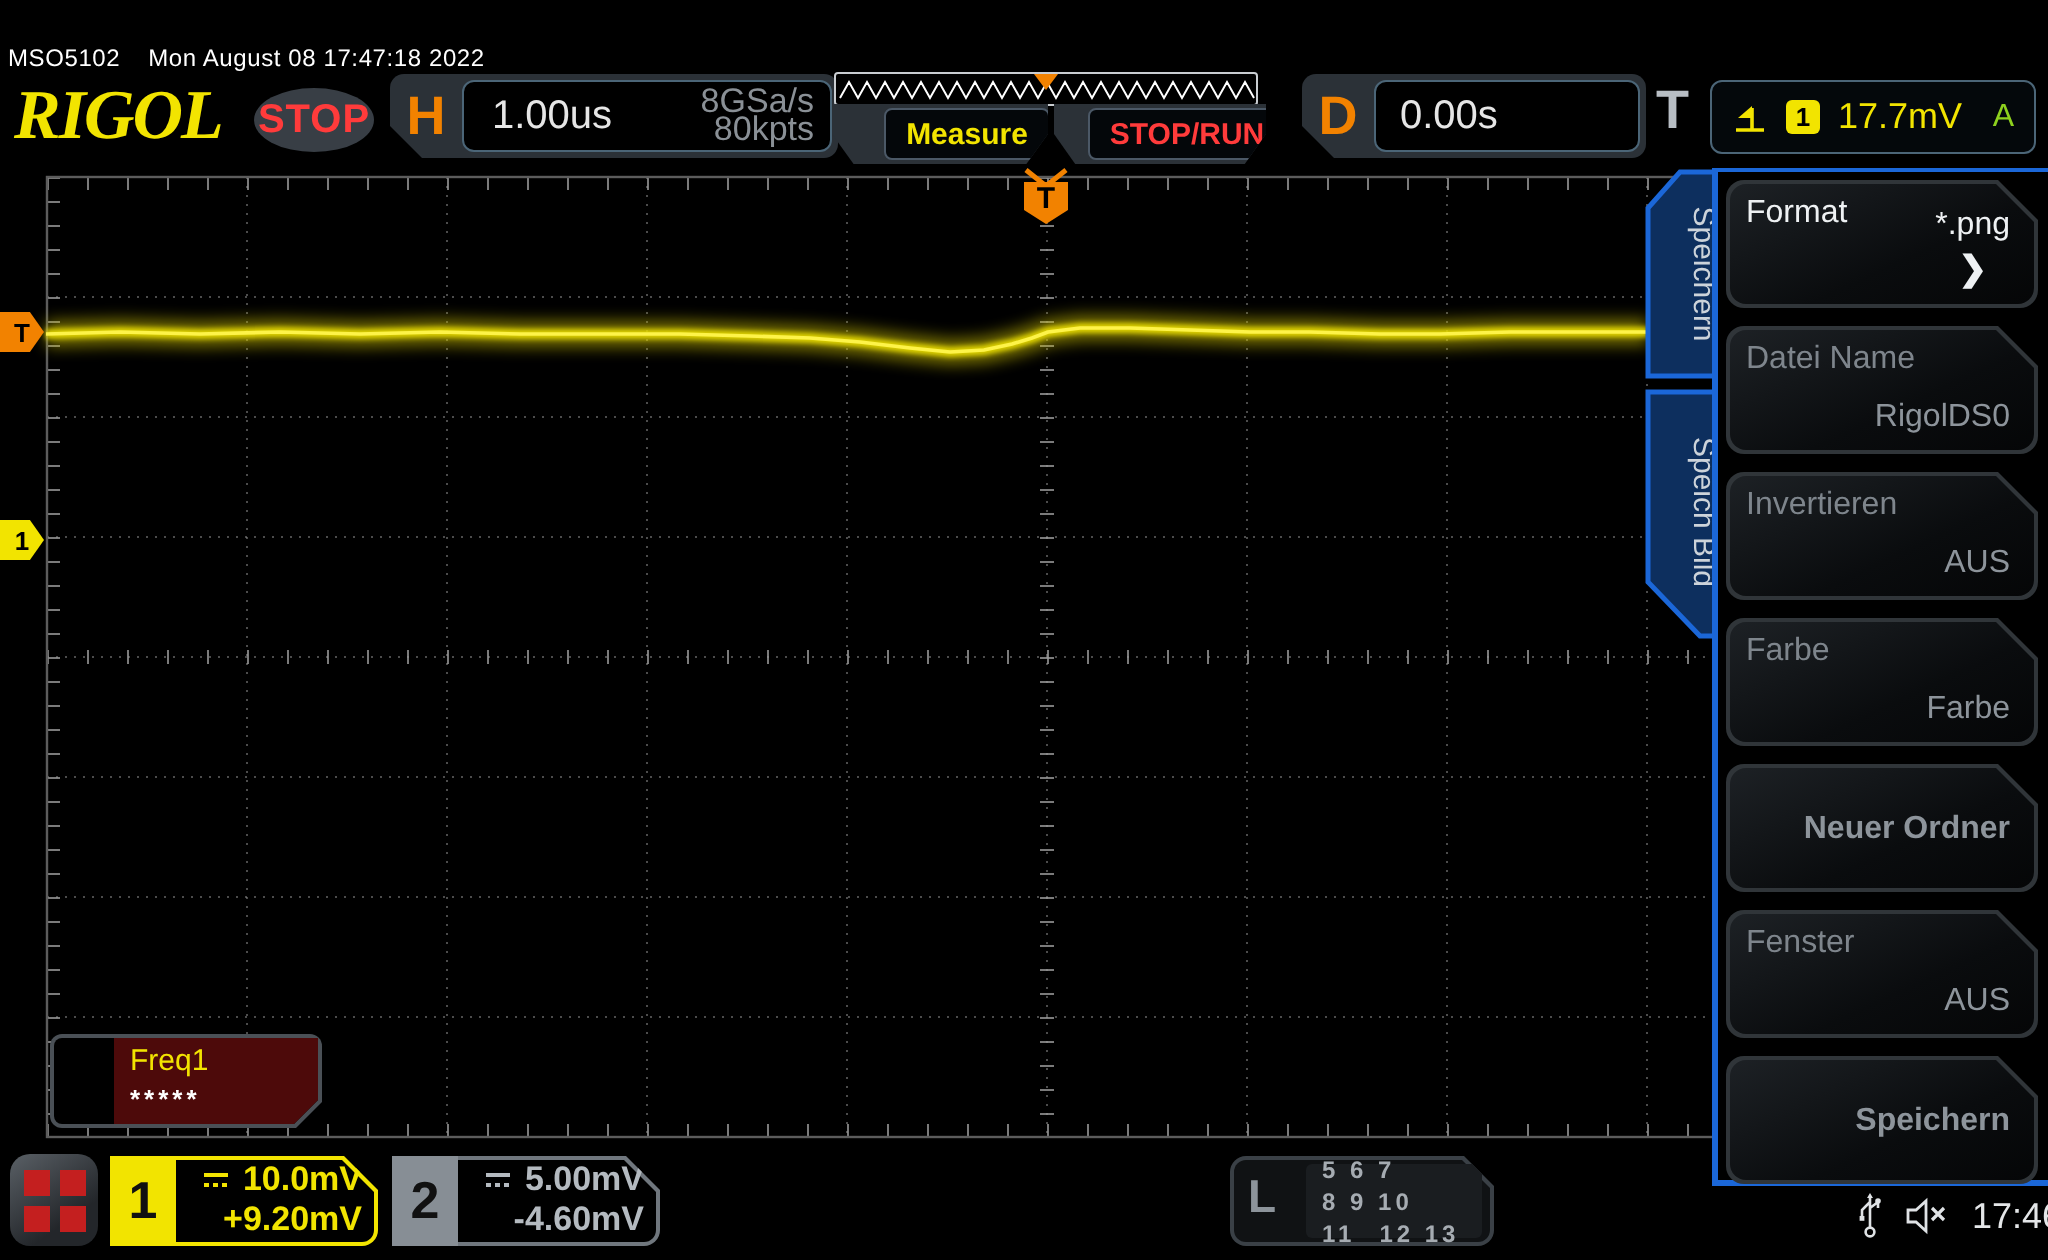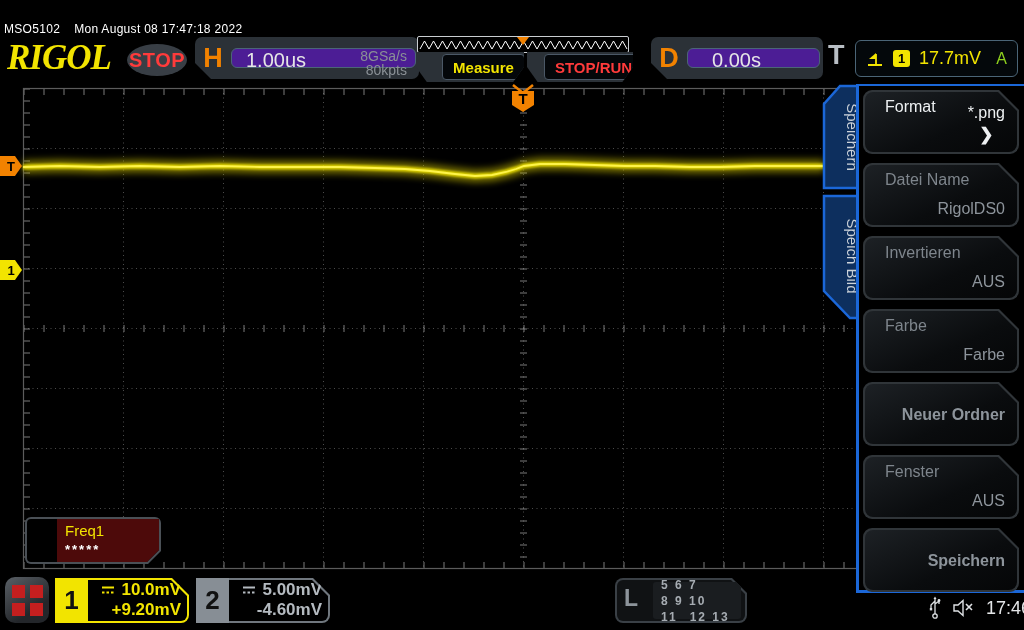--- a/index.html
+++ b/index.html
@@ -15,28 +15,28 @@
   
   #logo { left:7px; top:38px; font-family:"Liberation Serif", serif; font-style:italic;
           font-weight:bold; font-size:35px; color:var(--yellow,#f5d800); letter-spacing:-1px; }
   #stop-badge { left:127px; top:44px; width:60px; height:32px; background:#383e45;
           border-radius:50%; display:flex; align-items:center; justify-content:center;
           font-size:20px; font-weight:bold; color:var(--red,#ff4545); letter-spacing:.5px; }
   .hdr-frame { background:#2b3137; border-radius:7px; height:42px; top:37px;
           display:flex; align-items:center; }
   .hdr-letter { font-size:27px; font-weight:bold; color:var(--orange,#f28200);
           width:36px; text-align:center; flex:none; }
-  .hdr-inner { background:#4c1d95; border:1px solid #4b6577; border-radius:6px;
-          height:20px; display:flex; align-items:flex-start; flex:1; margin-right:3px; }
+  .hdr-inner { background:#000000; border:1px solid #4b6577; border-radius:6px;
+          height:36px; display:flex; align-items:center; flex:1; margin-right:3px; }
   #h-frame { left:195px; width:224px; clip-path:polygon(0 0,100% 0,100% 100%,16px 100%,0 calc(100% - 16px)); }
   #h-frame .hdr-inner { justify-content:space-between; }
   .tb-value { font-size:20px; color:#e6e6e6; padding-left:14px; }
-  .srate { text-align:right; padding-right:8px; color:#8a9096; font-size:14px; line-height:14px; }
+  .srate { text-align:right; padding-right:8px; color:#8a9096; font-size:17px; line-height:14px; }
   #d-frame { left:651px; width:172px; clip-path:polygon(0 0,100% 0,100% 100%,16px 100%,0 calc(100% - 16px)); }
-  .delay-value { font-size:20px; color:#e6e6e6; padding-left:24px; }
+  .delay-value { font-size:20px; color:#e6e6e6; padding-left:12px; }
 
   #preview-strip { left:417px; top:36px; width:212px; height:17px; background:#000;
           border:1px solid #c9cdd1; border-radius:2px; }
   #preview-marker { left:517px; top:37px; width:0; height:0;
           border-left:6px solid transparent; border-right:6px solid transparent;
           border-top:8px solid var(--orange,#f28200); }
   .btn-frame { top:52px; height:30px; background:#2b3137;
           clip-path:polygon(0 0,100% 0,100% 50%,90% 100%,10% 100%,0 50%);
           display:flex; align-items:center; justify-content:center;padding-left:27px; }
   .soft-btn { background:#04070a; border:1px solid #4b5866; border-radius:4px;
@@ -81,21 +81,21 @@
   #menu-tabs-svg { left:820px; top:84px; }
   #menu-panel { left:856px; top:84px; width:168px; height:509px; background:#000;
           border-left:3px solid var(--blue,#1b67d8); border-bottom:3px solid var(--blue,#1b67d8);
           border-top:2px solid var(--blue,#1b67d8); padding:4px 3px 0 4px; }
   .menu-box { position:relative; width:156px; height:64px; margin-bottom:9px;
           background:#303539; border-radius:9px;
           clip-path:polygon(0 0,calc(100% - 20px) 0,100% 20px,100% 100%,0 100%); }
   .menu-box .mb-inner { position:absolute; inset:2px;
           background:linear-gradient(155deg,#1d2125 0%,#0a0c0e 60%,#050607 100%);
           border-radius:8px; clip-path:polygon(0 0,calc(100% - 19px) 0,100% 19px,100% 100%,0 100%);
-          padding:6px 20px; }
+          padding:6px 8px; }
   .mb-label { font-size:16px; color:#7e858c; }
   .mb-value { position:absolute; right:12px; bottom:7px; font-size:16px; color:#8d949b;
           display:flex; align-items:center; gap:2px;flex-direction:column; }
   .menu-box.active .mb-label, .menu-box.active .mb-value { color:#eef1f3; }
   .menu-box.center-val .mb-value { bottom:20px;font-weight:bold; }
   .mb-arrow { font-size:17px; font-weight:bold; color:#eef1f3; }
 
   
   #grid-menu-btn { left:5px; top:577px; width:44px; height:46px; border-radius:10px;
           background:linear-gradient(145deg,#5a6066 0%,#23262a 70%);

